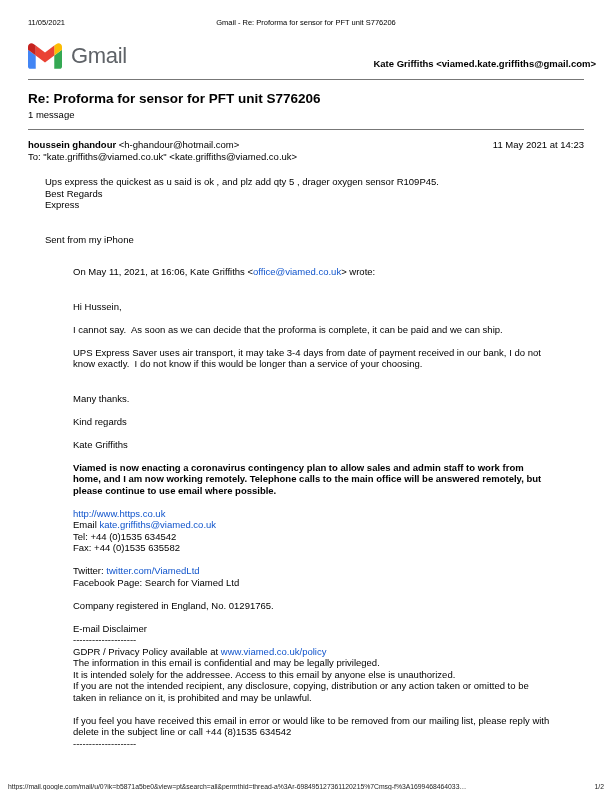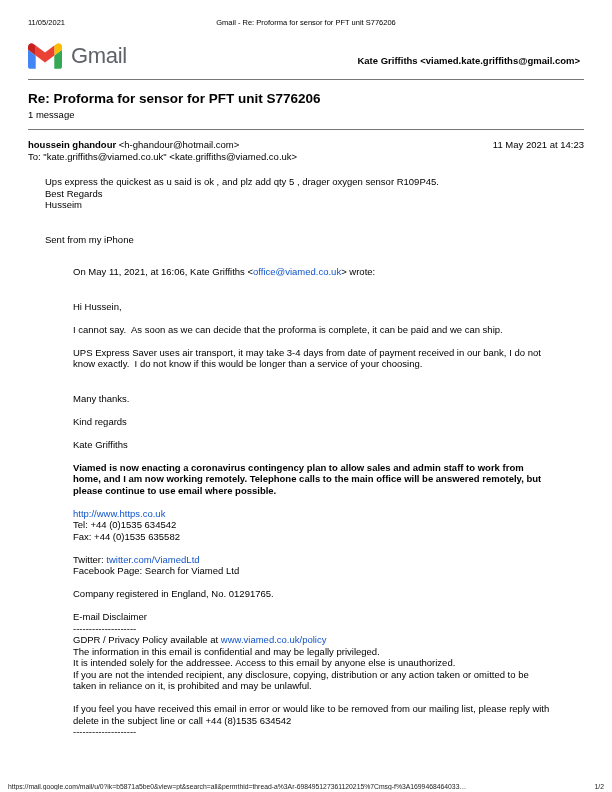--- a/index.html
+++ b/index.html
@@ -14,22 +14,22 @@
     margin: 8px auto;
   }
   .print-header {
     display: flex; align-items: baseline;
     padding: 10px 28px 0 28px;
     font-size: 7.5px; color: #000;
   }
   .ph-side { flex: 1; }
   .ph-center { flex: none; }
   .gmail-header {
-    display: flex; justify-content: space-between; align-items: center;
-    padding: 16px 32px 10px 28px;
+    display: flex; justify-content: space-between; align-items: flex-end;
+    padding: 16px 16px 10px 28px;
   }
   .logo { display: flex; align-items: center; gap: 9px; }
   .gmail-m { width: 34px; height: 26px; display: block; }
   .wordmark {
     font-size: 22px; color: #5f6368; font-weight: 500;
     letter-spacing: -0.3px;
   }
   .account { font-size: 9.5px; font-weight: bold; padding-top: 8px; }
   .rule { border: none; border-top: 1px solid #777; margin: 0 28px; }
   .subject { font-size: 13.5px; font-weight: bold; padding: 11px 28px 3px 28px; }
@@ -87,21 +87,21 @@
 
   <div class="from-row">
     <div><span class="from-name">houssein ghandour</span><span> &lt;h-ghandour@hotmail.com&gt;</span></div>
     <div>11 May 2021 at 14:23</div>
   </div>
   <div class="to-row">To: "kate.griffiths@viamed.co.uk" &lt;kate.griffiths@viamed.co.uk&gt;</div>
 
   <div class="email-body">
       <div class="body-line"><span>Ups express the quickest as u said is ok , and plz add qty 5 , drager oxygen sensor R109P45.</span></div>
       <div class="body-line"><span>Best Regards</span></div>
-      <div class="body-line"><span>Husseim</span></div>
+      <div class="body-line"><span>Express</span></div>
       <div class="blank-line"></div>
       <div class="blank-line"></div>
       <div class="body-line"><span>Sent from my iPhone</span></div>
     </div>
 
   <div class="quote">
       <div class="body-line"><span>On May 11, 2021, at 16:06, Kate Griffiths &lt;</span><a class="email-link" href="#">office@viamed.co.uk</a><span>&gt; wrote:</span></div>
       <div class="blank-line"></div>
       <div class="blank-line"></div>
       <div class="body-line"><span>Hi Hussein,</span></div>
@@ -113,20 +113,21 @@
       <div class="blank-line"></div>
       <div class="body-line"><span>Many thanks.</span></div>
       <div class="blank-line"></div>
       <div class="body-line"><span>Kind regards</span></div>
       <div class="blank-line"></div>
       <div class="body-line"><span>Kate Griffiths</span></div>
       <div class="blank-line"></div>
       <div class="body-line bold"><span>Viamed is now enacting a coronavirus contingency plan to allow sales and admin staff to work from home, and I am now working remotely. Telephone calls to the main office will be answered remotely, but please continue to use email where possible.</span></div>
       <div class="blank-line"></div>
       <div class="body-line"><a class="email-link" href="#">http://www.https.co.uk</a></div>
+      <div class="body-line"><span>Email </span><a class="email-link" href="#">kate.griffiths@viamed.co.uk</a></div>
       <div class="body-line"><span>Tel: +44 (0)1535 634542</span></div>
       <div class="body-line"><span>Fax: +44 (0)1535 635582</span></div>
       <div class="blank-line"></div>
       <div class="body-line"><span>Twitter: </span><a class="email-link" href="#">twitter.com/ViamedLtd</a></div>
       <div class="body-line"><span>Facebook Page: Search for Viamed Ltd</span></div>
       <div class="blank-line"></div>
       <div class="body-line"><span>Company registered in England, No. 01291765.</span></div>
       <div class="blank-line"></div>
       <div class="body-line"><span>E-mail Disclaimer</span></div>
       <div class="body-line"><span>--------------------</span></div>

